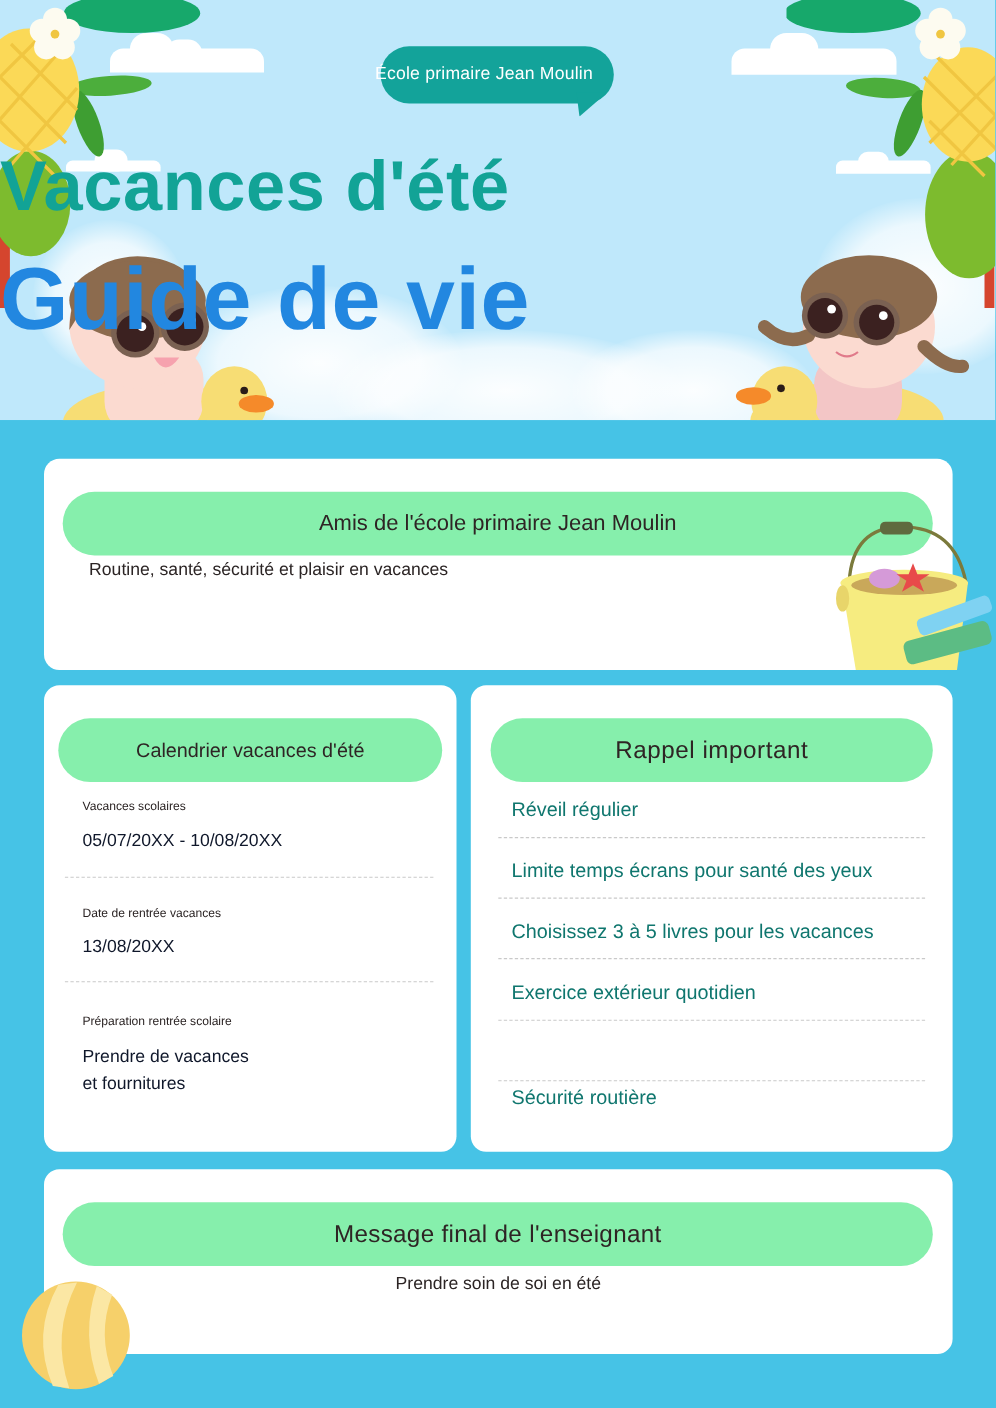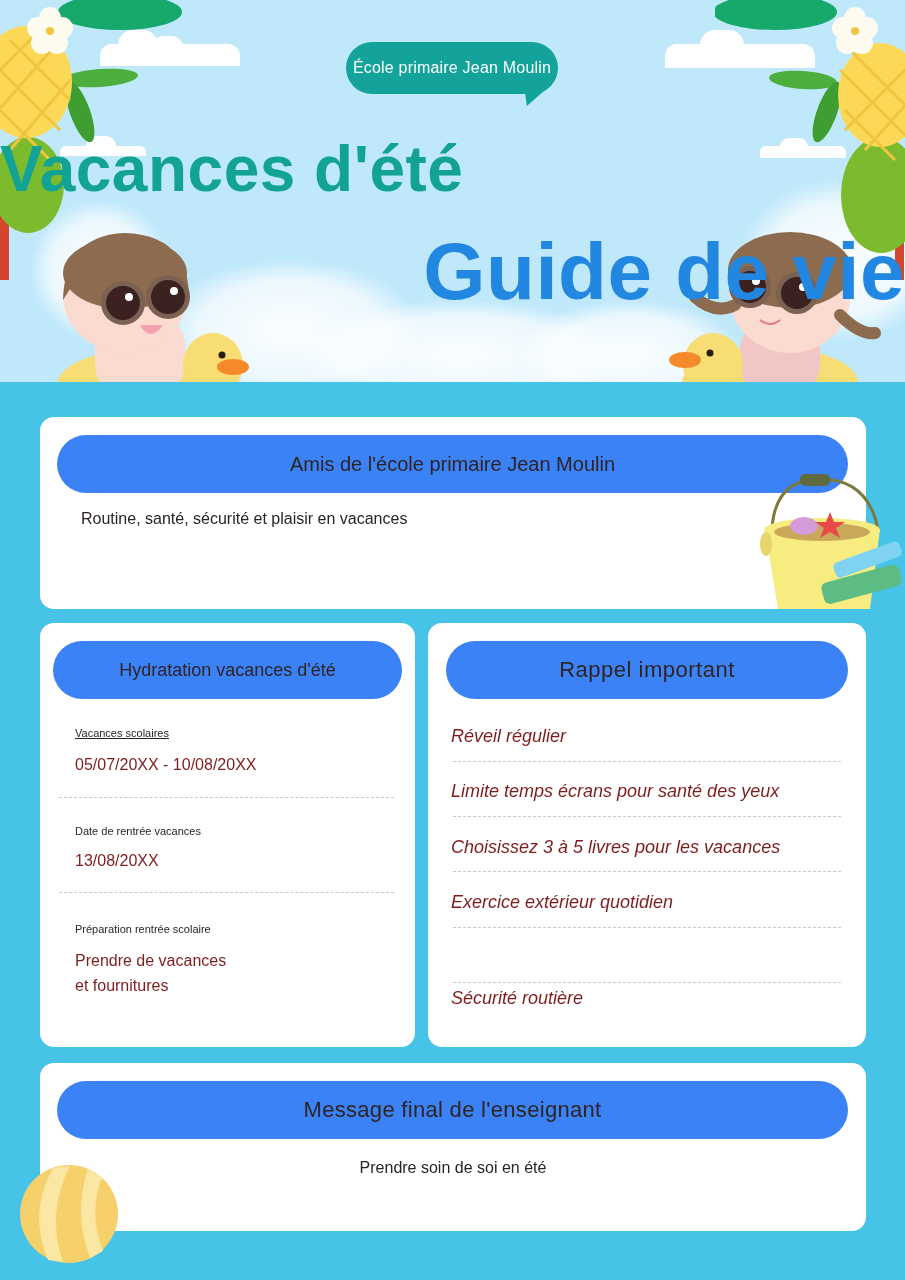--- a/index.html
+++ b/index.html
@@ -5,43 +5,43 @@
   * { box-sizing: border-box; margin: 0; padding: 0; }
   html, body { width: 905px; height: 1280px; overflow: hidden; }
   body { position: relative; background: #46c3e6; font-family: "Liberation Sans", sans-serif; color: #2b2424; }
 
   .hero { position: absolute; left: 0; top: 0; width: 905px; height: 382px; background: #bfe8fb; overflow: hidden; }
   .cloud { position: absolute; background: #fff; border-radius: 40px; }
   .cloud-soft { position: absolute; background: radial-gradient(ellipse at center, rgba(255,255,255,0.95) 0%, rgba(255,255,255,0.7) 50%, rgba(255,255,255,0) 72%); border-radius: 50%; }
 
   .bubble { position: absolute; left: 346px; top: 42px; width: 212px; height: 52px; background: #13a39a; border-radius: 26px; }
   .bubble-tail2 { position: absolute; left: 524px; top: 84px; width: 28px; height: 22px; background: #13a39a; clip-path: polygon(0 0, 100% 0, 10% 100%); }
-  .bubble-text { position: absolute; left: 346px; top: 42px; width: 212px; height: 52px; line-height: 52px; text-align: center; color: #fff; font-size: 16px; letter-spacing: 0.2px; white-space: nowrap; }
+  .bubble-text { position: absolute; left: 334px; top: 42px; width: 212px; height: 52px; line-height: 52px; text-align: center; color: #fff; font-size: 16px; letter-spacing: 0.2px; white-space: nowrap; }
 
   .title1 { position: absolute; left: 0; top: 132px; width: 905px; text-align: left; font-size: 64px; font-weight: bold; color: #12a396; letter-spacing: 0.5px; font-family: "Liberation Sans", sans-serif; }
-  .title2 { position: absolute; left: 0; top: 226px; width: 905px; text-align: right; font-size: 80px; font-weight: bold; color: #2287e0; letter-spacing: 0.5px; font-family: "Liberation Sans", sans-serif; }
+  .title2 { position: absolute; left: 0; top: 226px; width: 905px; text-align: left; font-size: 80px; font-weight: bold; color: #2287e0; letter-spacing: 0.5px; font-family: "Liberation Sans", sans-serif; }
 
   .water { position: absolute; left: 0; top: 382px; width: 905px; height: 40px; background: #46c3e6; }
 
   .card { position: absolute; background: #fff; border-radius: 14px; }
-  .pill { position: absolute; background: #3b82f6; border-radius: 30px; text-align: center; color: #2e2424; }
+  .pill { position: absolute; background: #86efac; border-radius: 30px; text-align: center; color: #2e2424; margin-top: 12px; }
 
   .card1 { left: 40px; top: 417px; width: 826px; height: 192px; }
   .card1 .pill { left: 17px; top: 18px; width: 791px; height: 58px; line-height: 58px; font-size: 20px; }
   .card1 .subtitle { position: absolute; left: 41px; top: 93px; font-size: 16px; color: #2b2424; }
 
   .card2 { left: 40px; top: 623px; width: 375px; height: 424px; }
   .card2 .pill { left: 13px; top: 18px; width: 349px; height: 58px; line-height: 58px; font-size: 18px; }
   .cal-label { position: absolute; left: 35px; font-size: 11px; color: #2b2424; }
-  .cal-value { position: absolute; left: 35px; font-size: 16px; color: #7f1d1d; line-height: 25px; }
+  .cal-value { position: absolute; left: 35px; font-size: 16px; color: #0f172a; line-height: 25px; }
   .dash { position: absolute; border-top: 1px dashed #c9c9c9; height: 0; }
 
   .card3 { left: 428px; top: 623px; width: 438px; height: 424px; }
   .card3 .pill { left: 18px; top: 18px; width: 402px; height: 58px; line-height: 58px; font-size: 22px; letter-spacing: 0.5px; }
-  .rem { position: absolute; left: 23px; font-size: 18px; color: #7f1d1d; white-space: nowrap; font-style: italic; }
+  .rem { position: absolute; left: 37px; font-size: 18px; color: #0f766e; white-space: nowrap; }
 
   .card4 { left: 40px; top: 1063px; width: 826px; height: 168px; }
   .card4 .pill { left: 17px; top: 18px; width: 791px; height: 58px; line-height: 58px; font-size: 22px; letter-spacing: 0.3px; }
   .card4 .msg { position: absolute; left: 0; top: 96px; width: 826px; text-align: center; font-size: 16px; color: #2b2424; }
 
   .deco { position: absolute; }
 </style>
 </head>
 <body>
 
@@ -159,23 +159,23 @@
   <ellipse cx="62" cy="56" rx="58" ry="12" fill="#f6ec80"></ellipse>
   <ellipse cx="62" cy="58" rx="48" ry="9" fill="#c9a85a"></ellipse>
   <ellipse cx="44" cy="52" rx="14" ry="9" fill="#d59ad8"></ellipse>
   <polygon points="70,38 74,48 85,48 76,54 80,64 70,58 60,64 64,54 55,48 66,48" fill="#e84a4a"></polygon>
   <ellipse cx="6" cy="70" rx="6" ry="12" fill="#e8d56a"></ellipse>
   <rect x="72" y="90" width="70" height="16" rx="5" fill="#7fd2f2" transform="rotate(-20 72 90)"></rect>
   <rect x="60" y="110" width="80" height="22" rx="6" fill="#5cbc84" transform="rotate(-15 60 110)"></rect>
 </svg>
 
 <div class="card card2">
-  <div class="pill">Hydratation vacances d'été</div>
-
-  <div class="cal-label" style="top:104px;text-decoration:underline;">Vacances scolaires</div>
+  <div class="pill">Calendrier vacances d'été</div>
+
+  <div class="cal-label" style="top:104px;">Vacances scolaires</div>
   <div class="cal-value" style="top:129px;">05/07/20XX - 10/08/20XX</div>
   <div class="dash" style="left:19px;width:335px;top:174px;"></div>
 
   <div class="cal-label" style="top:202px;">Date de rentrée vacances</div>
   <div class="cal-value" style="top:225px;">13/08/20XX</div>
   <div class="dash" style="left:19px;width:335px;top:269px;"></div>
 
   <div class="cal-label" style="top:300px;">Préparation rentrée scolaire</div>
   <div class="cal-value" style="top:325px;">Prendre de vacances</div>
   <div class="cal-value" style="top:350px;">et fournitures</div>

